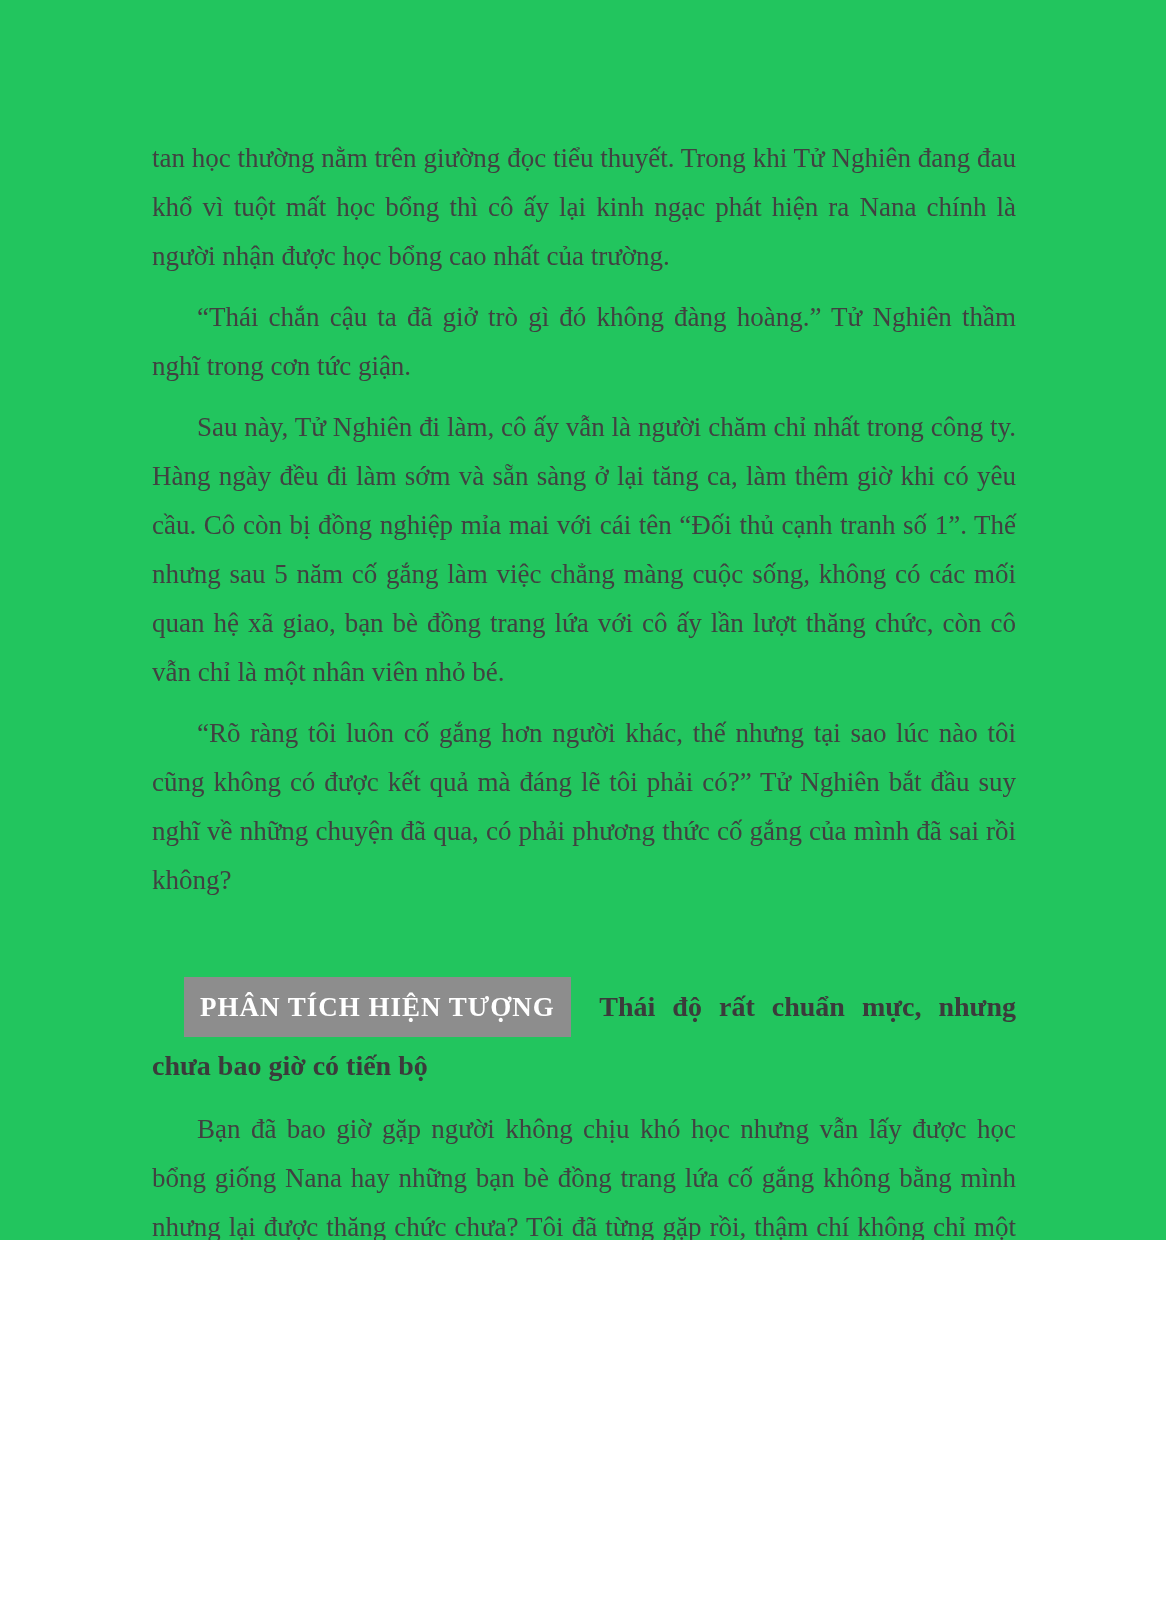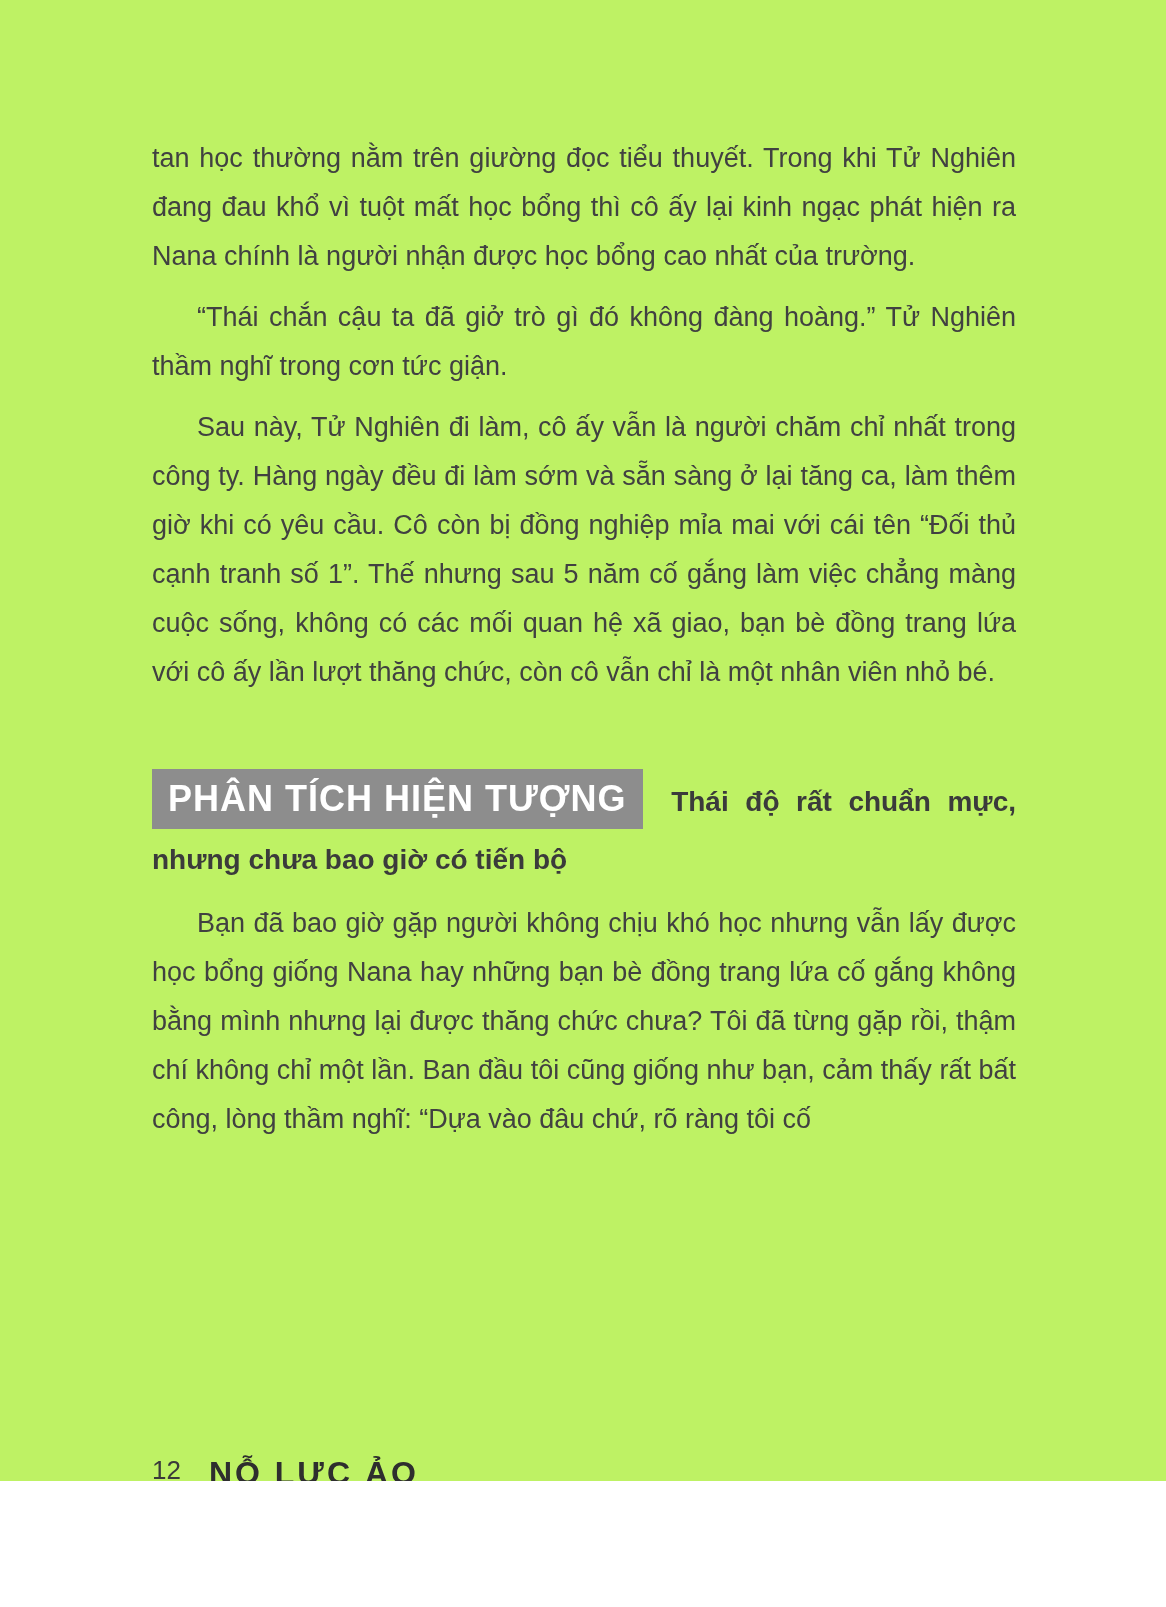--- a/index.html
+++ b/index.html
@@ -1,22 +1,22 @@
 <!DOCTYPE html>
 <html><head>
 <meta charset="utf-8">
 <style>
   * { margin: 0; padding: 0; box-sizing: border-box; }
   html, body { background: #ffffff; }
   .page {
     position: relative;
     width: 1166px;
-    height: 1481px;
-    background: #bef264;
-    font-family: Liberation Sans, sans-serif;
+    height: 1240px;
+    background: #22c55e;
+    font-family: Liberation Serif, serif;
     overflow: hidden;
   }
   .content {
     position: absolute;
     left: 152px;
     top: 134px;
     width: 864px;
     color: #414141;
     font-size: 27px;
     line-height: 49px;
@@ -34,24 +34,25 @@
     text-align: justify;
   }
   .badge {
     display: inline-block;
     background: #8d8d8d;
     color: #ffffff;
     line-height: 60px;
     height: 60px;
     padding: 0 16px;
     margin-right: 12px;
-    font-size: 36px;
+    font-size: 27px;
     font-weight: bold;
     letter-spacing: 1px;
     vertical-align: baseline;
+    margin-left: 32px;
   }
   .after-heading { margin-bottom: 0; }
   .footer {
     position: absolute;
     left: 152px;
     top: 1455px;
     display: flex;
     align-items: flex-start;
     gap: 28px;
   }
@@ -71,20 +72,21 @@
 
 <div class="page">
   <div class="content">
 
     <p class="para">tan học thường nằm trên giường đọc tiểu thuyết. Trong khi Tử Nghiên đang đau khổ vì tuột mất học bổng thì cô ấy lại kinh ngạc phát hiện ra Nana chính là người nhận được học bổng cao nhất của trường.</p>
 
     <p class="para indent">“Thái chắn cậu ta đã giở trò gì đó không đàng hoàng.” Tử Nghiên thầm nghĩ trong cơn tức giận.</p>
 
     <p class="para indent">Sau này, Tử Nghiên đi làm, cô ấy vẫn là người chăm chỉ nhất trong công ty. Hàng ngày đều đi làm sớm và sẵn sàng ở lại tăng ca, làm thêm giờ khi có yêu cầu. Cô còn bị đồng nghiệp mỉa mai với cái tên “Đối thủ cạnh tranh số 1”. Thế nhưng sau 5 năm cố gắng làm việc chẳng màng cuộc sống, không có các mối quan hệ xã giao, bạn bè đồng trang lứa với cô ấy lần lượt thăng chức, còn cô vẫn chỉ là một nhân viên nhỏ bé.</p>
 
+    <p class="para indent">“Rõ ràng tôi luôn cố gắng hơn người khác, thế nhưng tại sao lúc nào tôi cũng không có được kết quả mà đáng lẽ tôi phải có?” Tử Nghiên bắt đầu suy nghĩ về những chuyện đã qua, có phải phương thức cố gắng của mình đã sai rồi không?</p>
 
     <div class="section-heading">
       <span class="badge">PHÂN TÍCH HIỆN TƯỢNG</span> <span class="section-title">Thái độ rất chuẩn mực, nhưng chưa bao giờ có tiến bộ</span>
     </div>
 
     <p class="para indent after-heading">Bạn đã bao giờ gặp người không chịu khó học nhưng vẫn lấy được học bổng giống Nana hay những bạn bè đồng trang lứa cố gắng không bằng mình nhưng lại được thăng chức chưa? Tôi đã từng gặp rồi, thậm chí không chỉ một lần. Ban đầu tôi cũng giống như bạn, cảm thấy rất bất công, lòng thầm nghĩ: “Dựa vào đâu chứ, rõ ràng tôi cố</p>
 
   </div>
 
   <div class="footer">

